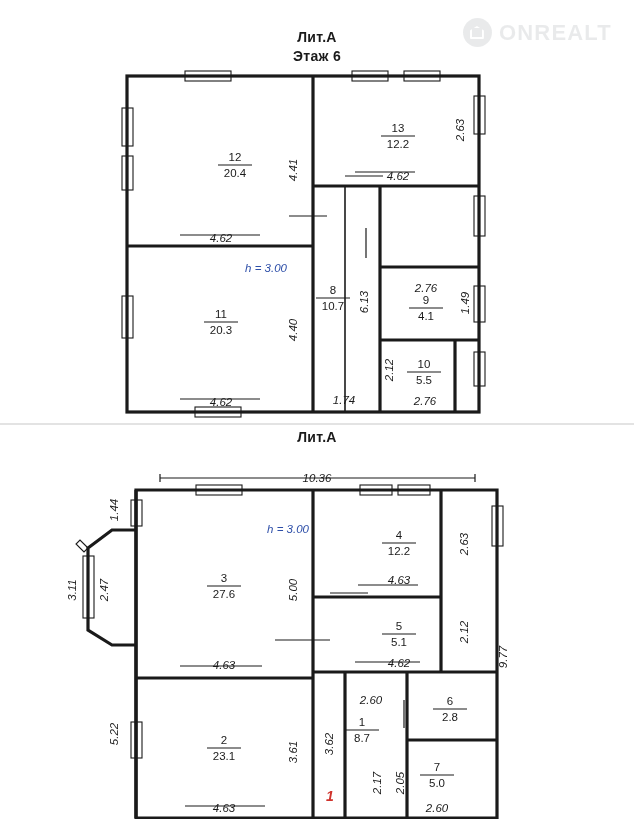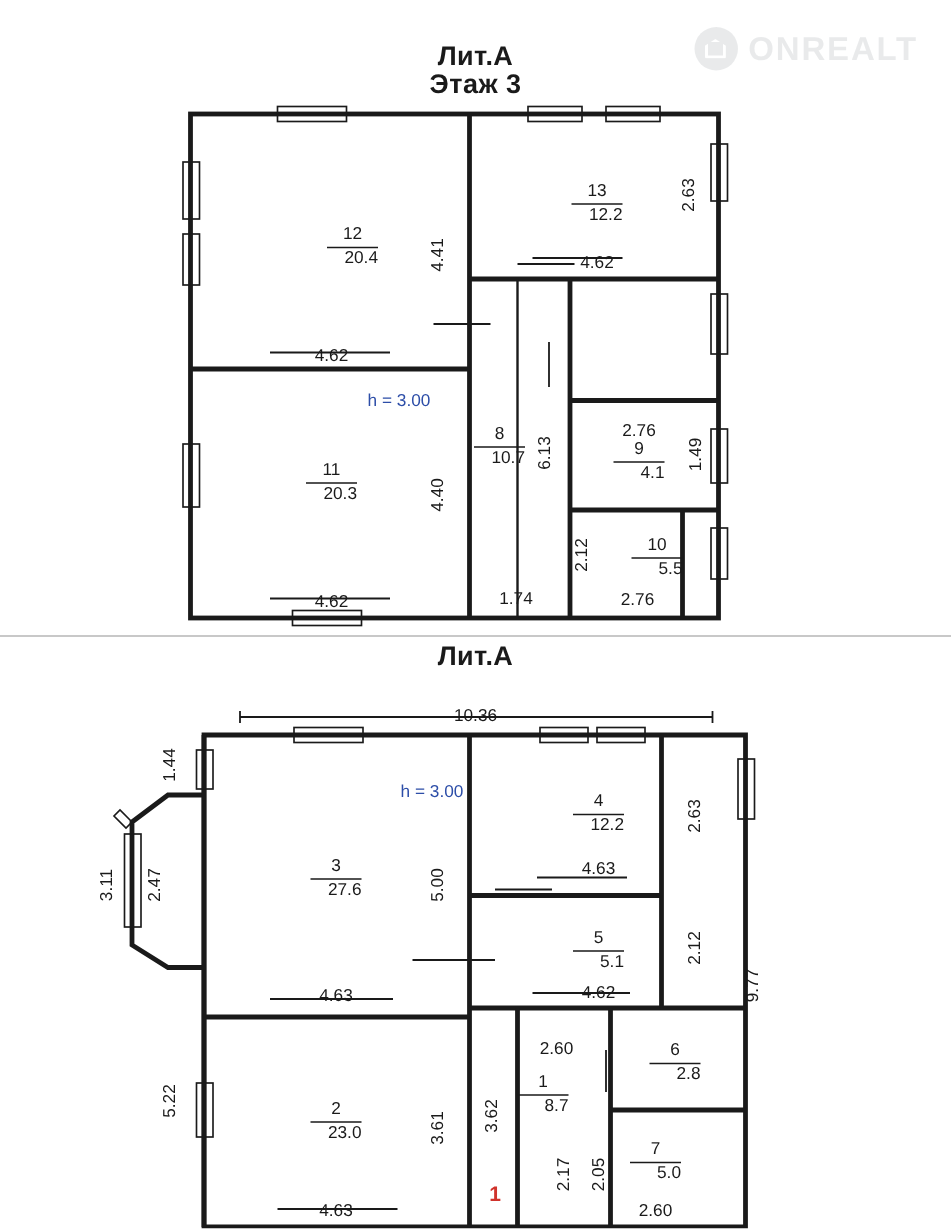--- a/index.html
+++ b/index.html
@@ -18,21 +18,21 @@
   #stage {
     position: relative;
     width: 634px;
     height: 819px;
   }
   .floor-title {
     position: absolute;
     width: 100%;
     text-align: center;
     font-weight: bold;
-    font-size: 18px;
+    font-size: 14px;
     line-height: 19px;
     letter-spacing: 0.3px;
   }
   #title1 { top: 28px; }
   #title2 { top: 428px; }
   .floor-title div { white-space: nowrap; }
 
   
   #watermark {
     position: absolute;
@@ -77,56 +77,57 @@
   .dimline { stroke: #1a1a1a; stroke-width: 1.2; }
   .divider { stroke: #c8c8c8; stroke-width: 1.2; }
 
   .lbl {
     position: absolute;
     font-size: 11.5px;
     line-height: 13px;
     text-align: left;
     white-space: nowrap;
     transform: translate(-50%, -50%);
+    font-style: italic;
   }
   .room {
     position: absolute;
     text-align: center;
     transform: translate(-50%, -50%);
     font-size: 11.5px;
     line-height: 13px;
   }
   .room .num { display: block; }
   .room .bar {
     display: block;
     border-top: 1px solid #1a1a1a;
     margin: 1px auto 1px;
     width: 34px;
   }
-  .room .area { display: block; text-align: right; }
+  .room .area { display: block; }
   .vert {
     writing-mode: vertical-rl;
     transform: translate(-50%, -50%) rotate(180deg);
   }
   .blue { color: #2d4ea8; margin-left: 45px; }
   .red { color: #d0332c; font-weight: bold; font-size: 14px; }
 </style>
 </head>
 <body>
 
 <div id="stage">
 
   <div id="watermark">
     <div class="wm-logo"></div>
     <div class="wm-text">ONREALT</div>
   </div>
 
   <div class="floor-title" id="title1">
     <div>Лит.А</div>
-    <div>Этаж 3</div>
+    <div>Этаж 6</div>
   </div>
 
   <div class="floor-title" id="title2">
     <div>Лит.А</div>
   </div>
 
   <svg width="634" height="819">
 
     <rect class="wall" x="127" y="76" width="352" height="336"></rect>
 
@@ -258,21 +259,21 @@
   <div class="lbl" style="left:344px; top:400px;">1.74</div>
 
   <div class="lbl" style="left:426px; top:288px;">2.76</div>
   <div class="room" style="left:426px; top:308px;">
     <span class="num">9</span>
     <span class="bar"></span>
     <span class="area">4.1</span>
   </div>
   <div class="lbl vert" style="left:465px; top:303px;">1.49</div>
 
-  <div class="room" style="left:438px; top:372px;">
+  <div class="room" style="left:424px; top:372px;">
     <span class="num">10</span>
     <span class="bar"></span>
     <span class="area">5.5</span>
   </div>
   <div class="lbl vert" style="left:389px; top:370px;">2.12</div>
   <div class="lbl" style="left:425px; top:401px;">2.76</div>
 
   <div class="lbl" style="left:317px; top:478px;">10.36</div>
   <div class="lbl vert" style="left:114px; top:510px;">1.44</div>
   <div class="lbl vert" style="left:72px; top:590px;">3.11</div>
@@ -284,21 +285,21 @@
     <span class="bar"></span>
     <span class="area">27.6</span>
   </div>
   <div class="lbl" style="left:224px; top:665px;">4.63</div>
   <div class="lbl vert" style="left:293px; top:590px;">5.00</div>
 
   <div class="lbl vert" style="left:114px; top:734px;">5.22</div>
   <div class="room" style="left:224px; top:748px;">
     <span class="num">2</span>
     <span class="bar"></span>
-    <span class="area">23.0</span>
+    <span class="area">23.1</span>
   </div>
   <div class="lbl" style="left:224px; top:808px;">4.63</div>
   <div class="lbl vert" style="left:293px; top:752px;">3.61</div>
 
   <div class="room" style="left:399px; top:543px;">
     <span class="num">4</span>
     <span class="bar"></span>
     <span class="area">12.2</span>
   </div>
   <div class="lbl vert" style="left:464px; top:544px;">2.63</div>

